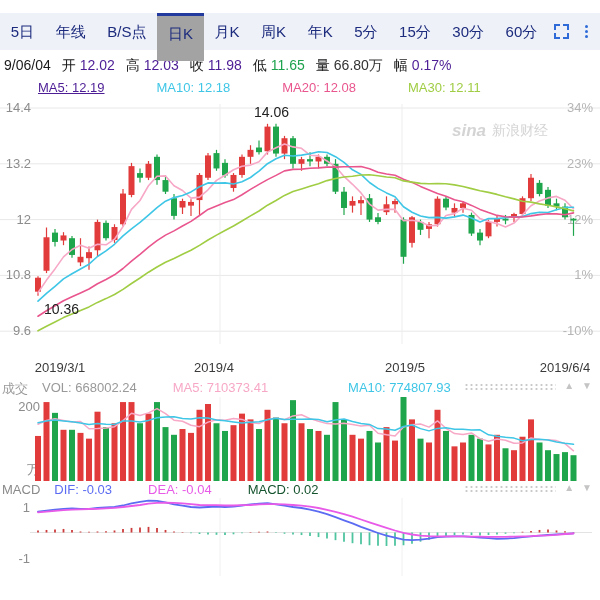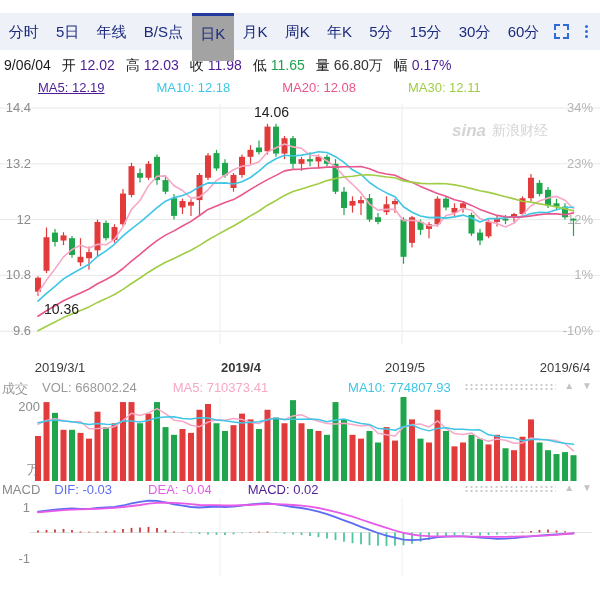--- a/index.html
+++ b/index.html
@@ -40,21 +40,20 @@
         background-size:5px 4px;background-position:0 0;}
   .tri{font-size:10px;color:#c4c4c4;cursor:pointer;line-height:10px;}
   svg text{font-family:"Liberation Sans","DejaVu Sans",sans-serif;}
 </style>
 </head>
 <body>
 
 <div class="app">
 
   <div class="tabbar" id="tabbar">
-      <div class="tab">分时</div>
       <div class="tab">5日</div>
       <div class="tab">年线</div>
       <div class="tab">B/S点</div>
       <div class="tab selected">日K</div>
       <div class="tab">月K</div>
       <div class="tab">周K</div>
       <div class="tab">年K</div>
       <div class="tab">5分</div>
       <div class="tab">15分</div>
       <div class="tab">30分</div>
@@ -268,21 +267,21 @@
       <polyline points="38,218.2 46.5,212.8 55,207.8 63.5,202.7 72,198.7 80.5,194.9 89,191.0 97.5,185.8 106,181.5 114.5,176.8 123,170.5 131.5,163.1 140,156.3 148.5,149.1 157,142.7 165.5,137.1 174,132.9 182.5,128.0 191,123.4 199.5,117.5 208,111.4 216.5,108.0 225,104.6 233.5,101.6 242,96.7 250.5,91.4 259,86.4 267.5,81.6 276,77.4 284.5,72.9 293,71.4 301.5,71.1 310,70.3 318.5,69.9 327,69.1 335.5,69.1 344,68.7 352.5,68.7 361,68.6 369.5,70.8 378,74.2 386.5,76.0 395,77.2 403.5,81.3 412,84.4 420.5,88.4 429,92.0 437.5,95.6 446,98.3 454.5,101.7 463,103.7 471.5,107.4 480,111.4 488.5,114.6 497,117.4 505.5,118.8 514,119.1 522.5,119.0 531,117.9 539.5,116.6 548,115.8 556.5,115.9 565,116.7 573.5,114.9" fill="none" stroke="#e9568e" stroke-width="1.6" stroke-linejoin="round" stroke-linecap="round"></polyline>
       <polyline points="38,232.8 46.5,228.2 55,224.0 63.5,219.6 72,215.9 80.5,212.4 89,208.9 97.5,204.4 106,200.6 114.5,196.5 123,191.4 131.5,185.5 140,180.0 148.5,174.2 157,169.0 165.5,164.3 174,160.5 182.5,156.3 191,152.3 199.5,147.4 208,142.0 216.5,137.1 225,132.5 233.5,128.0 242,123.0 250.5,117.9 259,113.0 267.5,107.2 276,102.5 284.5,97.4 293,93.6 301.5,91.0 310,88.3 318.5,85.7 327,82.6 335.5,80.5 344,79.0 352.5,78.3 361,77.0 369.5,76.8 378,77.7 386.5,79.0 395,79.8 403.5,82.9 412,84.1 420.5,85.4 429,85.7 437.5,85.6 446,85.8 454.5,86.9 463,88.5 471.5,90.6 480,92.8 488.5,94.4 497,96.4 505.5,98.8 514,100.9 522.5,103.2 531,104.1 539.5,105.9 548,107.3 556.5,108.9 565,110.8 573.5,112.9" fill="none" stroke="#a0cd44" stroke-width="1.6" stroke-linejoin="round" stroke-linecap="round"></polyline>
       <g>
         <text x="271.5" y="18.809999999999995" text-anchor="middle" font-size="14" fill="#222">14.06</text>
         <text x="44" y="215.86000000000004" font-size="14" fill="#222">10.36</text>
       </g>
     </svg>
 
   <div class="xaxis" id="xAxis">
       <span style="left: 60px;">2019/3/1</span>
-      <span style="left: 241px; font-weight: bold;">2019/4</span>
+      <span style="left: 214px;">2019/4</span>
       <span style="left: 405px;">2019/5</span>
       <span style="left: 565px;">2019/6/4</span>
     </div>
 
   <div class="sub-header" id="volHeader" style="top:380px;">
       <span style="color: rgb(153, 153, 153);">成交</span>
       <span style="color: rgb(153, 153, 153); margin-right: 22px;">VOL: 668002.24</span>
       <span style="color: rgb(247, 168, 198); margin-right: 22px;">MA5: 710373.41</span>
       <span style="color: rgb(63, 198, 230); margin-left: 44px;">MA10: 774807.93</span>
     </div>
@@ -363,21 +362,21 @@
         <rect x="570.5" y="58.205" width="6" height="25.795" fill="#1fa54b"></rect>
       </g>
       <polyline points="38,27.3 46.5,23.4 55,21.7 63.5,23.4 72,25.1 80.5,24.5 89,31.8 97.5,31.6 106,31.0 114.5,29.7 123,23.6 131.5,16.2 140,18.5 148.5,15.9 157,11.6 165.5,16.6 174,23.2 182.5,24.3 191,28.2 199.5,29.7 208,25.1 216.5,22.8 225,23.2 233.5,21.6 242,22.4 250.5,25.5 259,26.6 267.5,22.4 276,20.9 284.5,22.8 293,18.9 301.5,17.8 310,21.6 318.5,24.3 327,26.6 335.5,27.0 344,26.3 352.5,27.4 361,28.9 369.5,28.2 378,36.3 386.5,37.8 395,39.0 403.5,30.1 412,27.8 420.5,27.0 429,30.1 437.5,23.9 446,31.3 454.5,36.6 463,37.4 471.5,35.9 480,41.6 488.5,44.3 497,42.0 505.5,43.2 514,46.3 522.5,45.9 531,40.9 539.5,42.4 548,42.8 556.5,43.6 565,46.7 573.5,53.8" fill="none" stroke="#f7a8c6" stroke-width="1.5" stroke-linejoin="round" stroke-linecap="round"></polyline>
       <polyline points="38,25.8 46.5,23.9 55,23.0 63.5,23.9 72,24.7 80.5,25.9 89,27.6 97.5,26.6 106,27.2 114.5,27.4 123,24.0 131.5,24.0 140,25.1 148.5,23.4 157,20.7 165.5,20.1 174,19.7 182.5,21.4 191,22.0 199.5,20.7 208,20.9 216.5,23.0 225,23.7 233.5,24.9 242,26.1 250.5,25.3 259,24.7 267.5,22.8 276,21.2 284.5,22.6 293,22.2 301.5,22.2 310,22.0 318.5,22.6 327,24.7 335.5,23.0 344,22.0 352.5,24.5 361,26.6 369.5,27.4 378,31.6 386.5,32.0 395,33.2 403.5,29.5 412,28.0 420.5,31.6 429,33.9 437.5,31.4 446,30.7 454.5,32.2 463,32.2 471.5,33.0 480,32.8 488.5,37.8 497,39.3 505.5,40.3 514,41.1 522.5,43.8 531,42.6 539.5,42.2 548,43.0 556.5,44.9 565,46.3 573.5,47.3" fill="none" stroke="#3fc6e6" stroke-width="1.5" stroke-linejoin="round" stroke-linecap="round"></polyline>
     </svg>
 
   <div class="sub-header" id="macdHeader" style="top:482px;">
       <span style="color: rgb(138, 138, 138);">MACD</span>
       <span style="color: rgb(92, 108, 242); margin-right: 22px;">DIF: -0.03</span>
       <span style="color: rgb(232, 90, 232); margin-right: 22px;">DEA: -0.04</span>
-      <span style="color: #4c1d95;">MACD: 0.02</span>
+      <span style="color: #14532d;">MACD: 0.02</span>
     </div>
   <div class="handle" style="top:483px;">
     <span class="dots"></span>
     <span class="tri">▲</span>
     <span class="tri">▼</span>
   </div>
   <div class="axis-lab" style="top:500px;left:4px;width:26px;">1</div>
   <div class="axis-lab" style="top:551px;left:4px;width:26px;">-1</div>
   <svg id="macdChart" class="pane" style="top:498px;" width="600" height="97">
       <line x1="220" y1="0" x2="220" y2="78" stroke="#f0f0f0" stroke-width="1"></line>

